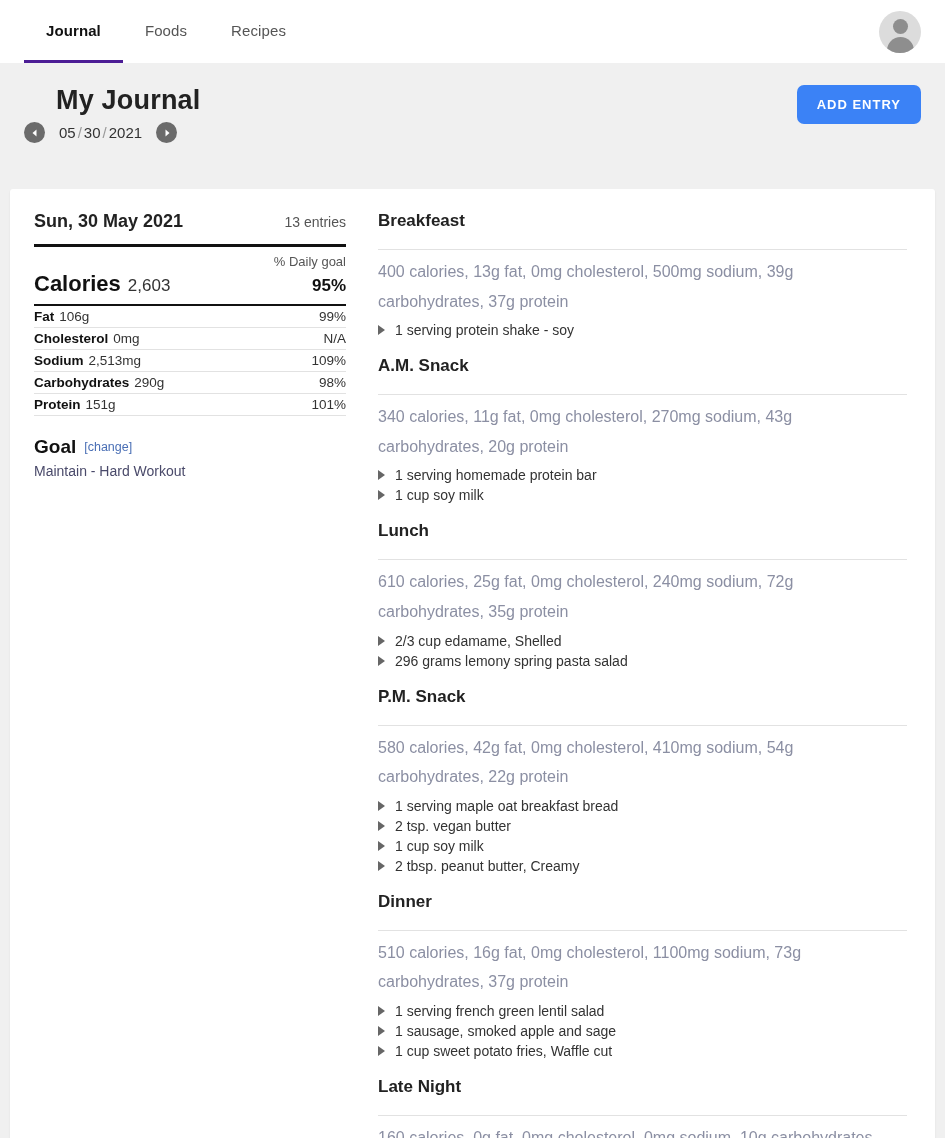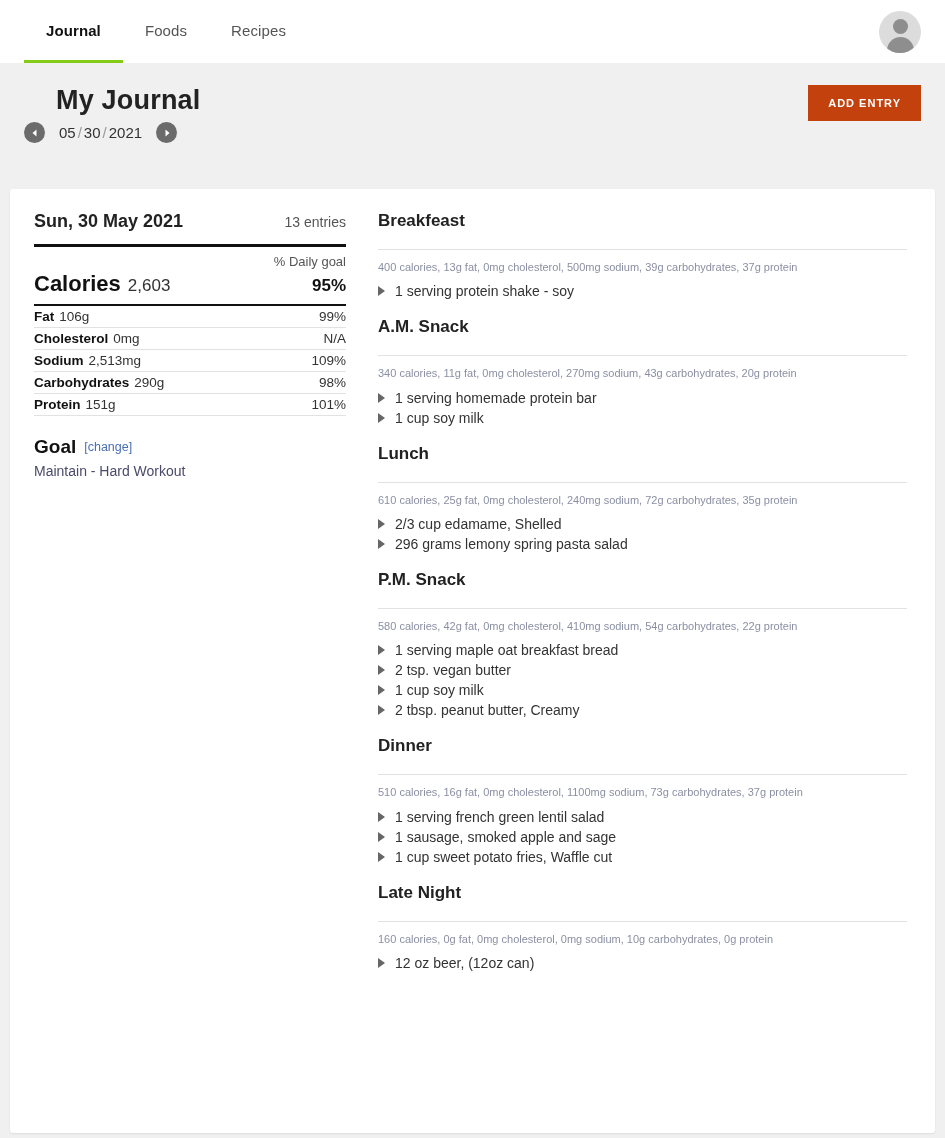--- a/index.html
+++ b/index.html
@@ -36,21 +36,21 @@
     padding: 0 22px;
     font-size: 15px;
     color: #555;
     cursor: pointer;
     border-bottom: 3px solid transparent;
     letter-spacing: .1px;
   }
   .nav-tab.active {
     color: #111;
     font-weight: bold;
-    border-bottom: 3px solid #84cc16;
+    border-bottom: 3px solid #4c1d95;
   }
   .avatar-wrap {
     margin-left: auto;
     display: flex;
     align-items: center;
   }
   .avatar {
     width: 42px; height: 42px;
     border-radius: 50%;
     background: #dcdcdc;
@@ -110,25 +110,25 @@
   .arrow-btn svg { display: block; }
   .date-text {
     font-size: 15px;
     color: #333;
     margin: 0 14px;
     white-space: nowrap;
   }
   .date-text .sep { color: #999; margin: 0 2px; }
   .add-entry-btn {
     margin-left: auto;
-    background: #c2410c;
+    background: #3b82f6;
     color: #fff;
     border: none;
-    border-radius: 0;
-    font-size: 11px;
+    border-radius: 7px;
+    font-size: 13px;
     font-weight: bold;
     letter-spacing: 1px;
     padding: 12px 20px;
     cursor: pointer;
     font-family: "Liberation Sans", sans-serif;
   }
 
   
   .card {
     margin: 0 10px;
@@ -236,21 +236,21 @@
   
   .meal { margin-bottom: 2px; }
   .meal-title {
     font-size: 17px;
     font-weight: bold;
     color: #222;
     padding-bottom: 18px;
     border-bottom: 1px solid #e2e2e2;
   }
   .meal-macros {
-    font-size: 11px;
+    font-size: 16px;
     color: #8b8fa3;
     line-height: 1.85;
     padding: 7px 0 4px 0;
     max-width: 515px;
   }
   .meal-items { list-style: none; margin: 0; padding: 0 0 14px 0; }
   .meal-item {
     display: flex;
     align-items: center;
     font-size: 14px;

